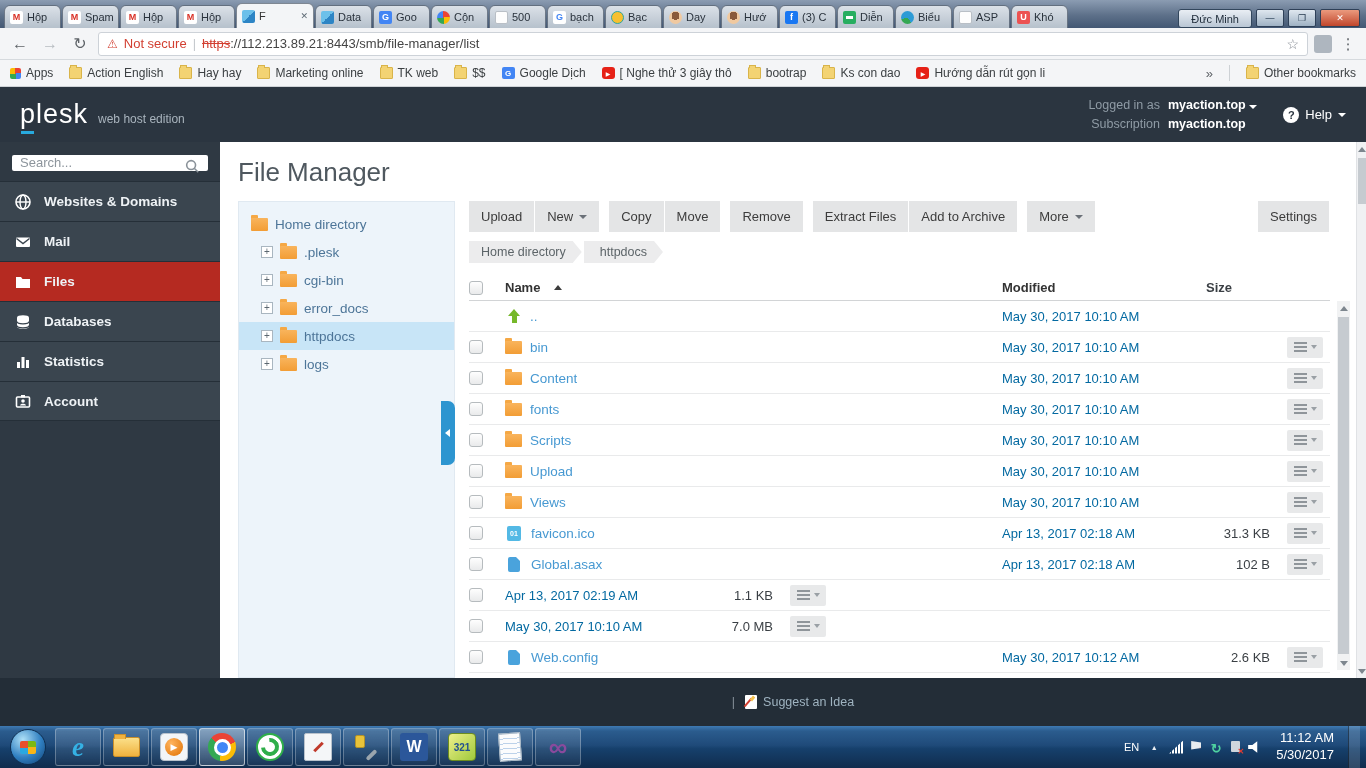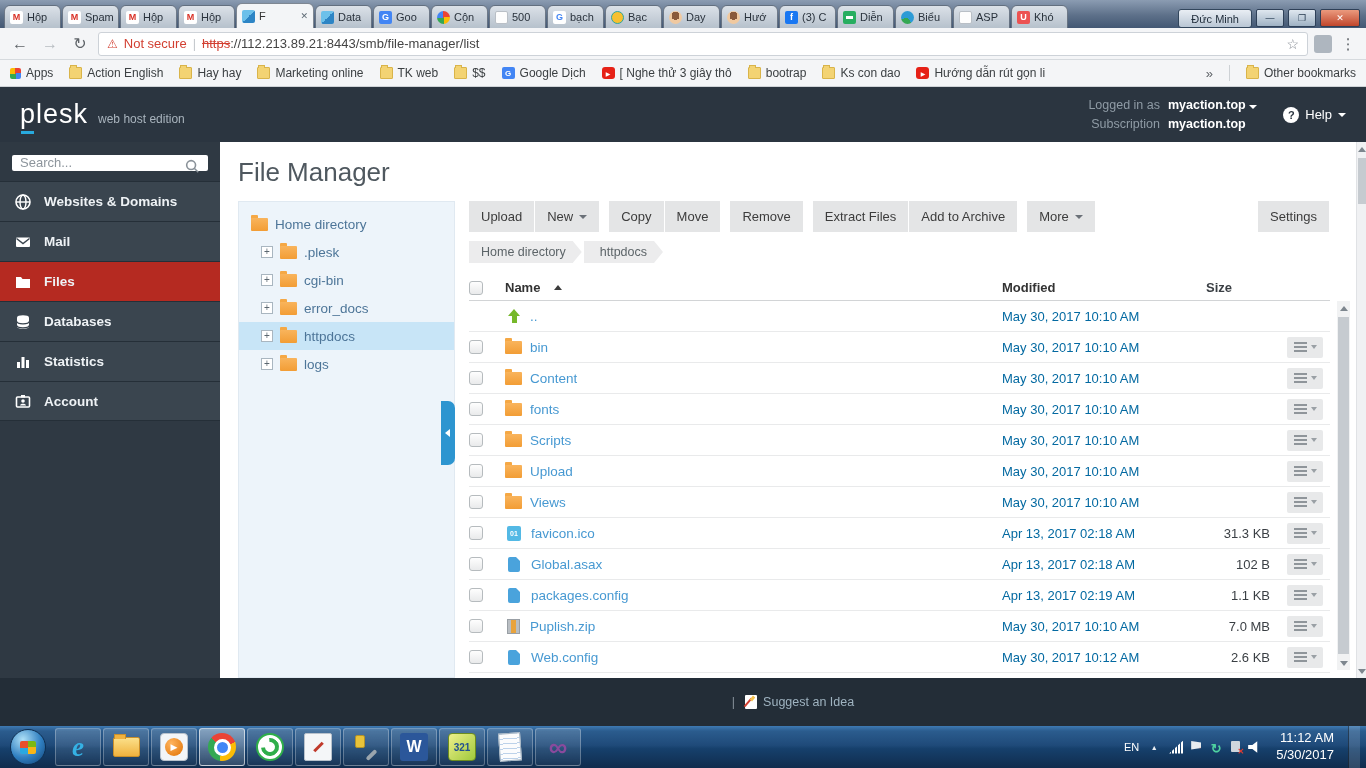--- a/index.html
+++ b/index.html
@@ -802,41 +802,33 @@
                       <span class="menu-lines"></span>
                       <span class="caret-d"></span>
                     </button>
                   </span>
                 </div>
               
                 <div class="frow">
                   <span class="col-cb">
                     <span class="cb"></span>
                   </span>
-                  <span class="col-name">
-                    <span class="fico" data-icon="doc"></span>
-                    <span class="fname">packages.config</span>
-                  </span>
                   <span class="col-mod">Apr 13, 2017 02:19 AM</span>
                   <span class="col-size">1.1 KB</span>
                   <span class="col-menu">
                     <button class="menu-btn">
                       <span class="menu-lines"></span>
                       <span class="caret-d"></span>
                     </button>
                   </span>
                 </div>
               
                 <div class="frow">
                   <span class="col-cb">
                     <span class="cb"></span>
-                  </span>
-                  <span class="col-name">
-                    <span class="fico" data-icon="zip"></span>
-                    <span class="fname">Puplish.zip</span>
                   </span>
                   <span class="col-mod">May 30, 2017 10:10 AM</span>
                   <span class="col-size">7.0 MB</span>
                   <span class="col-menu">
                     <button class="menu-btn">
                       <span class="menu-lines"></span>
                       <span class="caret-d"></span>
                     </button>
                   </span>
                 </div>

